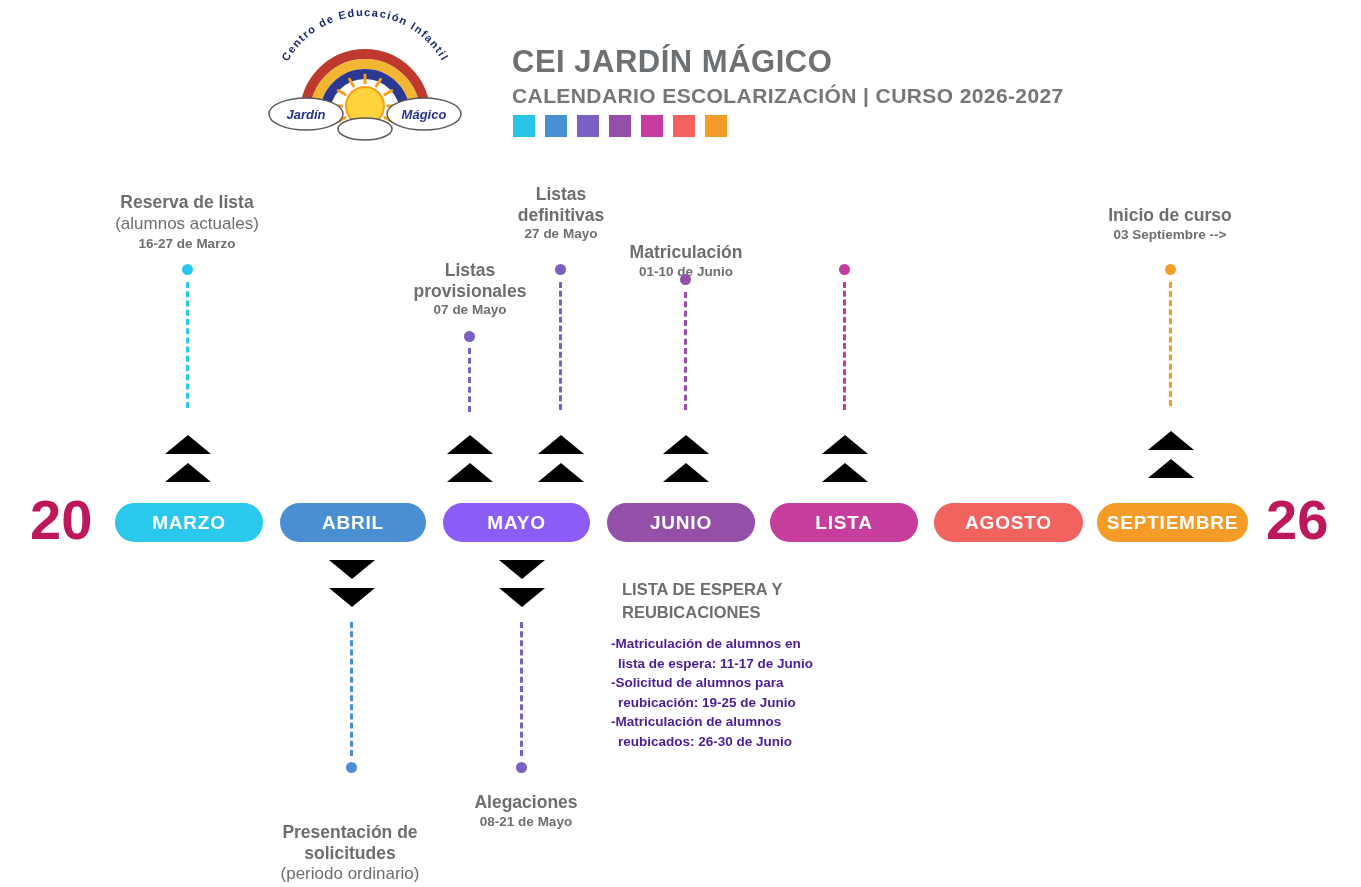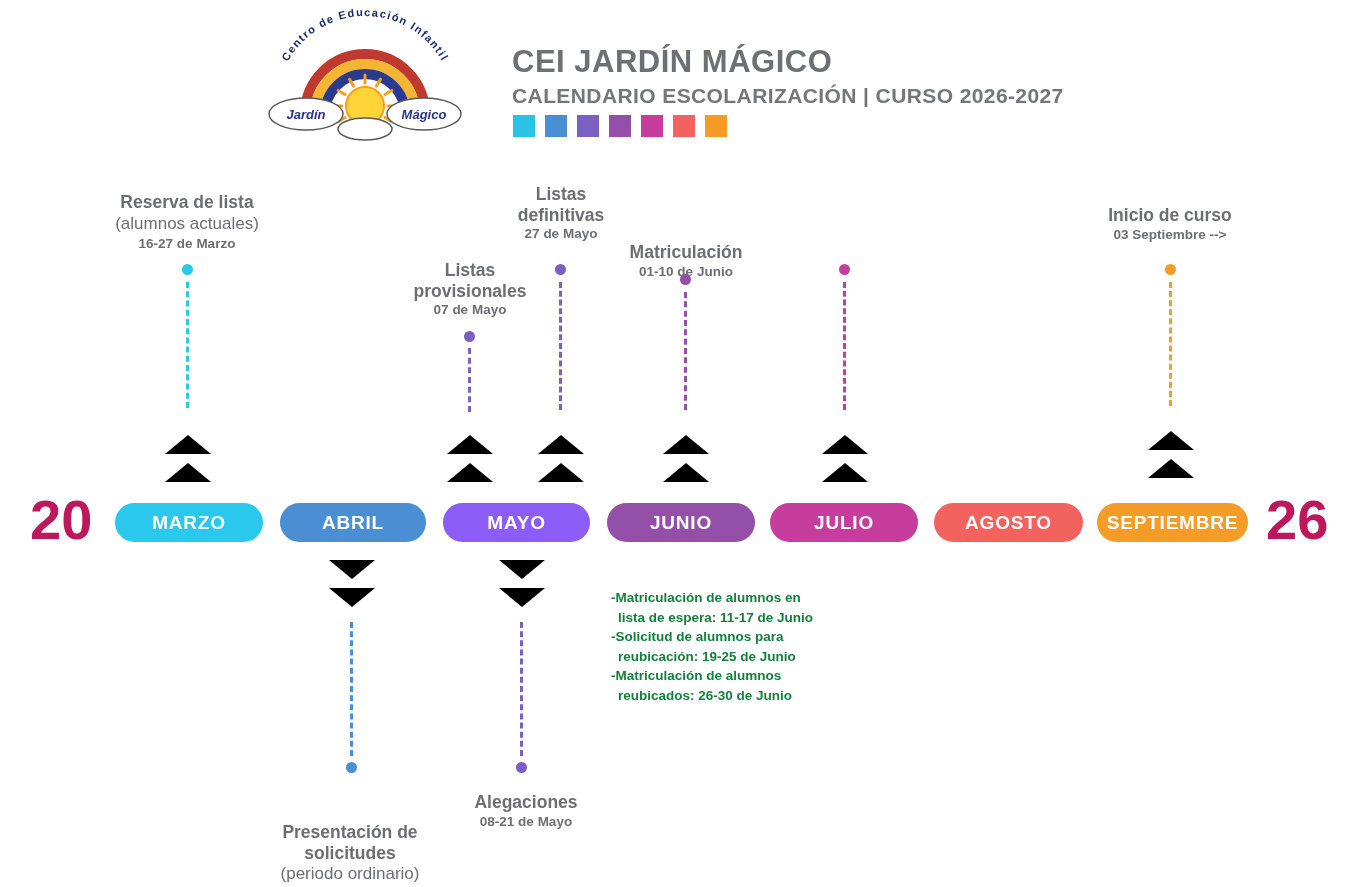--- a/index.html
+++ b/index.html
@@ -36,21 +36,21 @@
   .ev-title { font-weight:800; font-size:17.5px; color:#6D6E71; line-height:1.18; }
   .ev-note  { font-weight:normal; font-size:17px; color:#6D6E71; line-height:1.3; }
   .ev-date  { font-weight:bold; font-size:13.5px; color:#6D6E71; line-height:1.35; }
   .dot { width:11px; height:11px; border-radius:50%; background:currentColor; }
   .vline { width:0; border-left:3px dashed currentColor; }
   .chevron { display:block; color:#888; }
 
   
   .wl-title { font-weight:800; font-size:16.5px; color:#6D6E71; line-height:1.4; white-space:pre-line; padding-left:14px; }
   .wl-items { margin-top:10px; }
-  .wl-item { font-weight:bold; font-size:13.5px; color:#15803d; line-height:1.45; white-space:pre-line;
+  .wl-item { font-weight:bold; font-size:13.5px; color:#4c1d95; line-height:1.45; white-space:pre-line;
              padding-left:10px; text-indent:-7px; }
 </style>
 </head>
 <body>
 
 <svg width="0" height="0" style="position:absolute">
   <defs>
     <g id="chev-up">
       <polyline points="7,26 30,7 53,26"></polyline>
       <polyline points="7,54 30,35 53,54"></polyline>
@@ -171,21 +171,21 @@
   <div class="abs pill" style="left: 280px; top: 503px; width: 146px; background-color: rgb(74, 143, 211);">
       <span>ABRIL</span>
     </div>
   <div class="abs pill" style="left: 443px; top: 503px; width: 147px; background-color: #8b5cf6;">
       <span>MAYO</span>
     </div>
   <div class="abs pill" style="left: 607px; top: 503px; width: 148px; background-color: rgb(148, 80, 168);">
       <span>JUNIO</span>
     </div>
   <div class="abs pill" style="left: 770px; top: 503px; width: 148px; background-color: rgb(198, 61, 157);">
-      <span>JULIO</span>
+      <span>LISTA</span>
     </div>
   <div class="abs pill" style="left: 934px; top: 503px; width: 149px; background-color: rgb(242, 99, 95);">
       <span>AGOSTO</span>
     </div>
   <div class="abs pill" style="left: 1097px; top: 503px; width: 151px; background-color: rgb(245, 156, 40); text-align: right;">
       <span>SEPTIEMBRE</span>
     </div>
   <div class="abs year" style="left:1266px; top:492px;">26</div>
 
   <svg class="abs chevron" style="left: 322px; top: 556px; color: rgb(74, 143, 211);" width="60" height="58" viewBox="0 0 60 58">
@@ -204,20 +204,22 @@
     <div class="ev-title">Presentación de solicitudes</div>
     <div class="ev-note">(periodo ordinario)</div>
     <div class="ev-date">01-30 de Abril</div>
   </div>
   <div class="abs ev" style="left:436px; top:792px; width:180px;">
     <div class="ev-title">Alegaciones</div>
     <div class="ev-date">08-21 de Mayo</div>
   </div>
 
   <div class="abs" style="left:608px; top:578px; width:260px;">
+    <div class="wl-title">LISTA DE ESPERA Y
+REUBICACIONES</div>
     <div class="wl-items">
       <div class="wl-item">-Matriculación de alumnos en
 lista de espera: 11-17 de Junio</div>
       <div class="wl-item">-Solicitud de alumnos para
 reubicación: 19-25 de Junio</div>
       <div class="wl-item">-Matriculación de alumnos
 reubicados: 26-30 de Junio</div>
     </div>
   </div>
 

